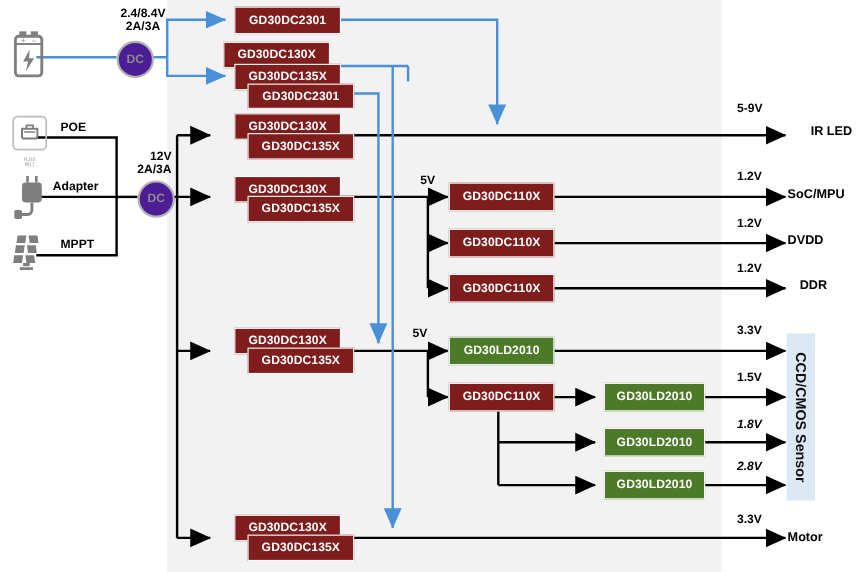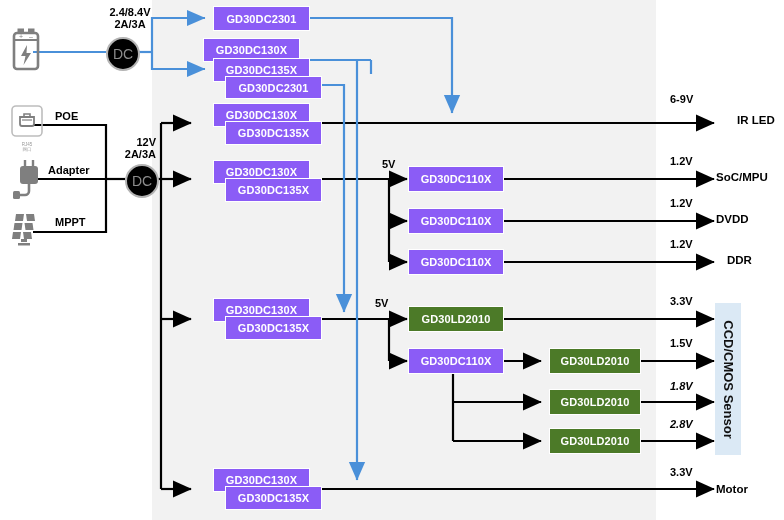--- a/index.html
+++ b/index.html
@@ -4,28 +4,28 @@
 <style>
   html,body{margin:0;padding:0;background:#ffffff;}
   body{width:784px;height:520px;position:relative;overflow:hidden;
        font-family:"Liberation Sans","DejaVu Sans",sans-serif;}
   #stage{position:absolute;left:0;top:0;width:784px;height:520px;}
   #panel{position:absolute;left:152px;top:0;width:504px;height:520px;background:#f2f2f2;}
   svg.wires{position:absolute;left:0;top:0;width:784px;height:520px;overflow:visible;}
   .box{position:absolute;box-sizing:border-box;display:flex;align-items:center;
        justify-content:center;color:#ffffff;font-weight:bold;font-size:11px;
        letter-spacing:.1px;border:1px solid #ffffff;white-space:nowrap;}
-  .blue{background:#8b5cf6;}
+  .blue{background:#7f1d1d;}
   .green{background:#4c7a28;}
   .lbl{position:absolute;font-weight:bold;font-size:11px;color:#000;white-space:nowrap;}
   .sink{position:absolute;font-weight:bold;font-size:11.5px;color:#000;white-space:nowrap;}
   .volt{position:absolute;font-weight:bold;font-size:11px;color:#000;white-space:nowrap;}
   .dcring{position:absolute;width:30px;height:30px;border:2px solid #b3b3b3;border-radius:50%;
           display:flex;align-items:center;justify-content:center;color:#8c8c8c;
-          font-size:14px;font-weight:normal;background:#000000;}
+          font-size:11px;font-weight:bold;background:#4c1d95;}
   .sensor{position:absolute;background:#dbe9f5;display:flex;align-items:center;justify-content:center;}
   .sensor span{transform:rotate(90deg);white-space:nowrap;font-weight:bold;font-size:13px;color:#111;}
   .ic{position:absolute;}
   .tiny{position:absolute;font-size:4.5px;color:#9a9a9a;text-align:center;width:40px;
         line-height:5px;font-family:"Liberation Sans",sans-serif;}
 </style>
 </head>
 <body>
 
 <div id="stage">
@@ -182,21 +182,21 @@
   <div class="box green" style="left:408px;top:306px;width:96px;height:26px;">GD30LD2010</div>
   <div class="box blue" style="left:408px;top:348px;width:96px;height:26px;">GD30DC110X</div>
 
   <div class="box green" style="left:549px;top:348px;width:92px;height:26px;">GD30LD2010</div>
   <div class="box green" style="left:549px;top:389px;width:92px;height:26px;">GD30LD2010</div>
   <div class="box green" style="left:549px;top:428px;width:92px;height:26px;">GD30LD2010</div>
 
   <div class="volt" style="left:382px;top:158px;">5V</div>
   <div class="volt" style="left:375px;top:297px;">5V</div>
 
-  <div class="volt" style="left:670px;top:93px;">6-9V</div>
+  <div class="volt" style="left:670px;top:93px;">5-9V</div>
   <div class="sink" style="left:701px;top:114px;padding-left:36px;">IR LED</div>
 
   <div class="volt" style="left:670px;top:155px;">1.2V</div>
   <div class="sink" style="left:716px;top:171px;">SoC/MPU</div>
 
   <div class="volt" style="left:670px;top:197px;">1.2V</div>
   <div class="sink" style="left:716px;top:213px;">DVDD</div>
 
   <div class="volt" style="left:670px;top:238px;">1.2V</div>
   <div class="sink" style="left:716px;top:254px;margin-left:11px;">DDR</div>

